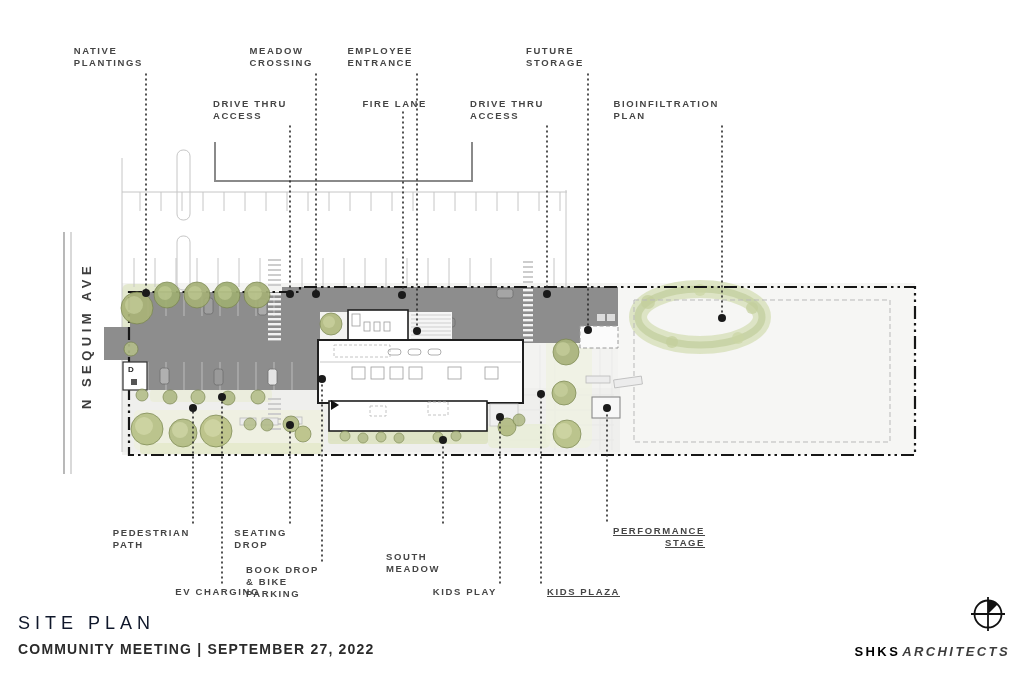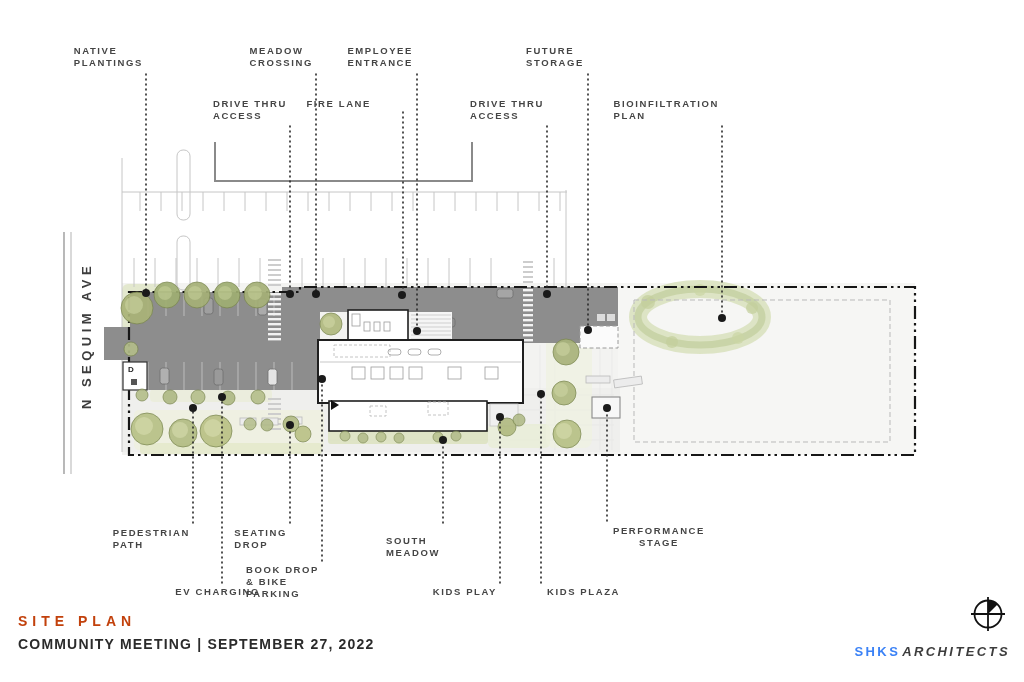--- a/index.html
+++ b/index.html
@@ -2,30 +2,30 @@
 <html><head>
 <meta charset="utf-8">
 <style>
   html,body{margin:0;padding:0;background:#fff;}
   .canvas{position:relative;width:1024px;height:682px;background:#ffffff;overflow:hidden;
           font-family:"Liberation Sans",sans-serif;}
   .plan-svg{position:absolute;left:0;top:0;}
   .callout{position:absolute;font-size:9.5px;font-weight:700;letter-spacing:1.6px;
            line-height:12px;color:#454545;white-space:pre-line;}
   .co-right{text-align:left;}
-  .co-left{text-align:center;}
+  .co-left{text-align:right;text-decoration:underline;}
   .street-label{position:absolute;left:-16px;top:328px;width:204px;text-align:center;
                 transform:rotate(-90deg);font-size:13px;font-weight:700;letter-spacing:4.5px;
                 color:#3c3c3c;white-space:nowrap;}
   .titleblock{position:absolute;left:18px;top:613px;}
-  .title{font-size:14px;font-weight:700;letter-spacing:5px;color:#c2410c;}
+  .title{font-size:18px;font-weight:400;letter-spacing:5px;color:#0f172a;}
   .subtitle{margin-top:7px;font-size:14px;font-weight:700;letter-spacing:1.2px;color:#2b2b2b;}
   .brand{position:absolute;right:14px;top:644px;font-size:13px;font-weight:700;
          letter-spacing:2.4px;white-space:nowrap;}
-  .brand-primary{color:#3b82f6;}
+  .brand-primary{color:#000000;}
   .brand-secondary{color:#3d3d3d;margin-left:2px;font-style:italic;}
 </style>
 </head>
 <body>
 
 <div class="canvas">
 
 <svg class="plan-svg" width="1024" height="682" viewBox="0 0 1024 682">
 
   <g>
@@ -364,31 +364,31 @@
 <div class="callout co-right" style="right:881px;top:45px">NATIVE
 PLANTINGS</div>
 <div class="callout co-right" style="right:711px;top:45px">MEADOW
 CROSSING</div>
 <div class="callout co-right" style="right:611px;top:45px">EMPLOYEE
 ENTRANCE</div>
 <div class="callout co-right" style="right:440px;top:45px">FUTURE
 STORAGE</div>
 <div class="callout co-right" style="right:737px;top:98px">DRIVE THRU
 ACCESS</div>
-<div class="callout co-right" style="right:653px;top:98px">FIRE LANE</div>
+<div class="callout co-right" style="right:597px;top:98px">FIRE LANE</div>
 <div class="callout co-right" style="right:480px;top:98px">DRIVE THRU
 ACCESS</div>
 <div class="callout co-right" style="right:305px;top:98px">BIOINFILTRATION
 PLAN</div>
 
 <div class="callout co-right" style="right:834px;top:527px">PEDESTRIAN
 PATH</div>
 <div class="callout co-right" style="right:737px;top:527px">SEATING
 DROP</div>
-<div class="callout co-right" style="right:584px;top:535px">SOUTH
+<div class="callout co-right" style="right:584px;top:551px">SOUTH
 MEADOW</div>
 <div class="callout co-left" style="left:613px;top:525px">PERFORMANCE
 STAGE</div>
 <div class="callout co-right" style="right:764px;top:586px">EV CHARGING</div>
 <div class="callout co-right" style="right:705px;top:564px">BOOK DROP
 &amp; BIKE
 PARKING</div>
 <div class="callout co-right" style="right:527px;top:586px">KIDS PLAY</div>
 <div class="callout co-left" style="left:547px;top:586px">KIDS PLAZA</div>
 

